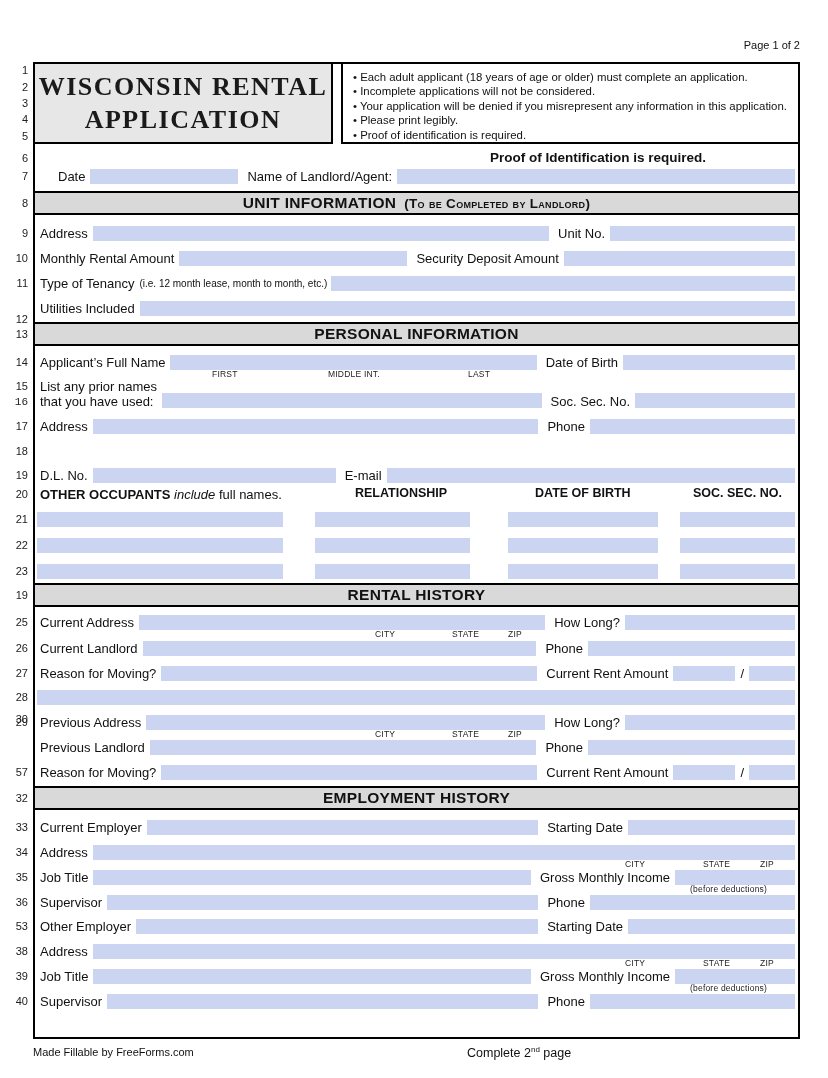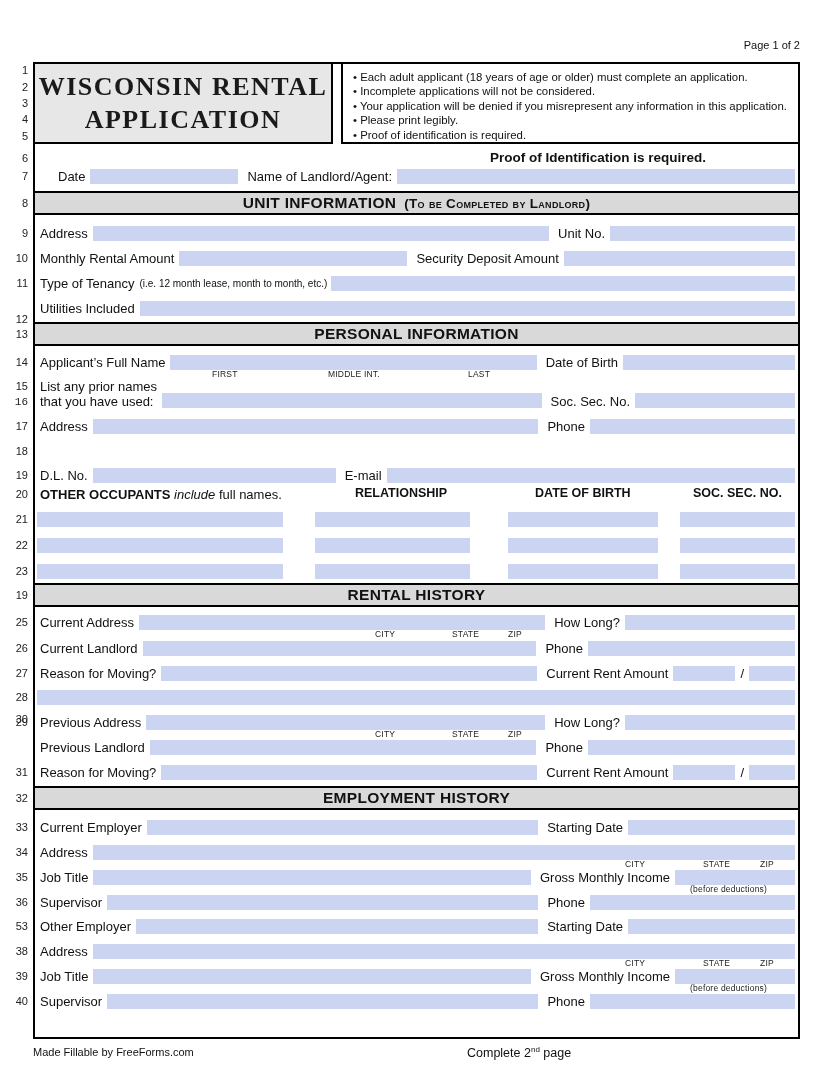--- a/index.html
+++ b/index.html
@@ -350,21 +350,21 @@
       <span class="line-num" style="top: 519px;">21</span>
       <span class="line-num" style="top: 545px;">22</span>
       <span class="line-num" style="top: 571px;">23</span>
       <span class="line-num" style="top: 595px;">19</span>
       <span class="line-num" style="top: 622px;">25</span>
       <span class="line-num" style="top: 648px;">26</span>
       <span class="line-num" style="top: 673px;">27</span>
       <span class="line-num" style="top: 697px;">28</span>
       <span class="line-num" style="top: 722px;">29</span>
       <span class="line-num" style="top: 719px;">30</span>
-      <span class="line-num" style="top: 772px;">31</span>
+      <span class="line-num" style="top: 772px;">57</span>
       <span class="line-num" style="top: 798px;">32</span>
       <span class="line-num" style="top: 827px;">33</span>
       <span class="line-num" style="top: 852px;">34</span>
       <span class="line-num" style="top: 877px;">35</span>
       <span class="line-num" style="top: 902px;">36</span>
       <span class="line-num" style="top: 926px;">53</span>
       <span class="line-num" style="top: 951px;">38</span>
       <span class="line-num" style="top: 976px;">39</span>
       <span class="line-num" style="top: 1001px;">40</span>
     </div>

